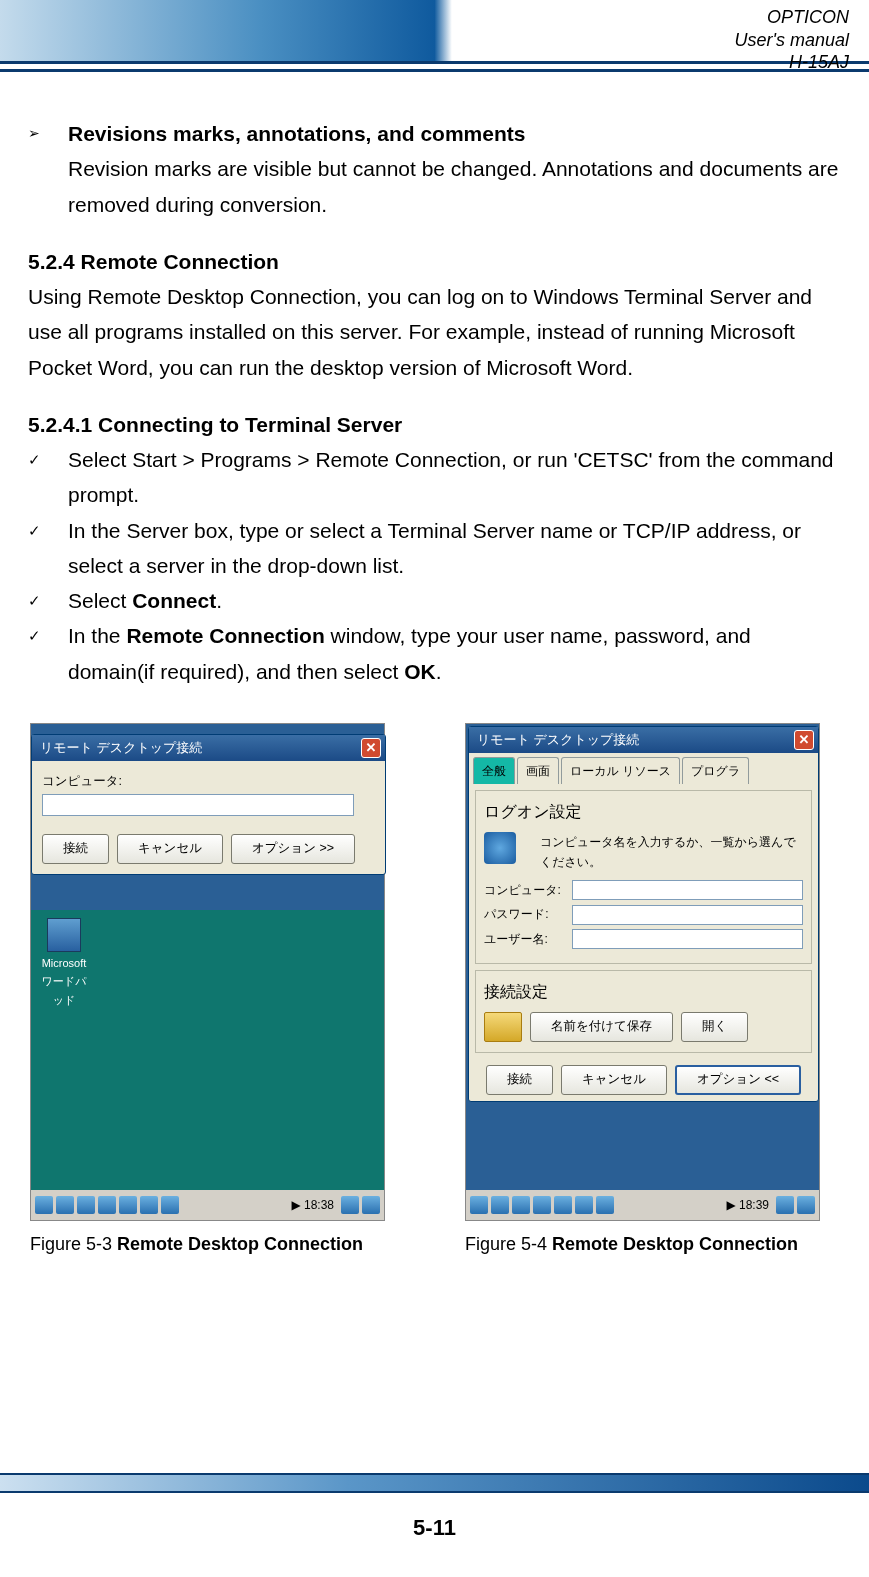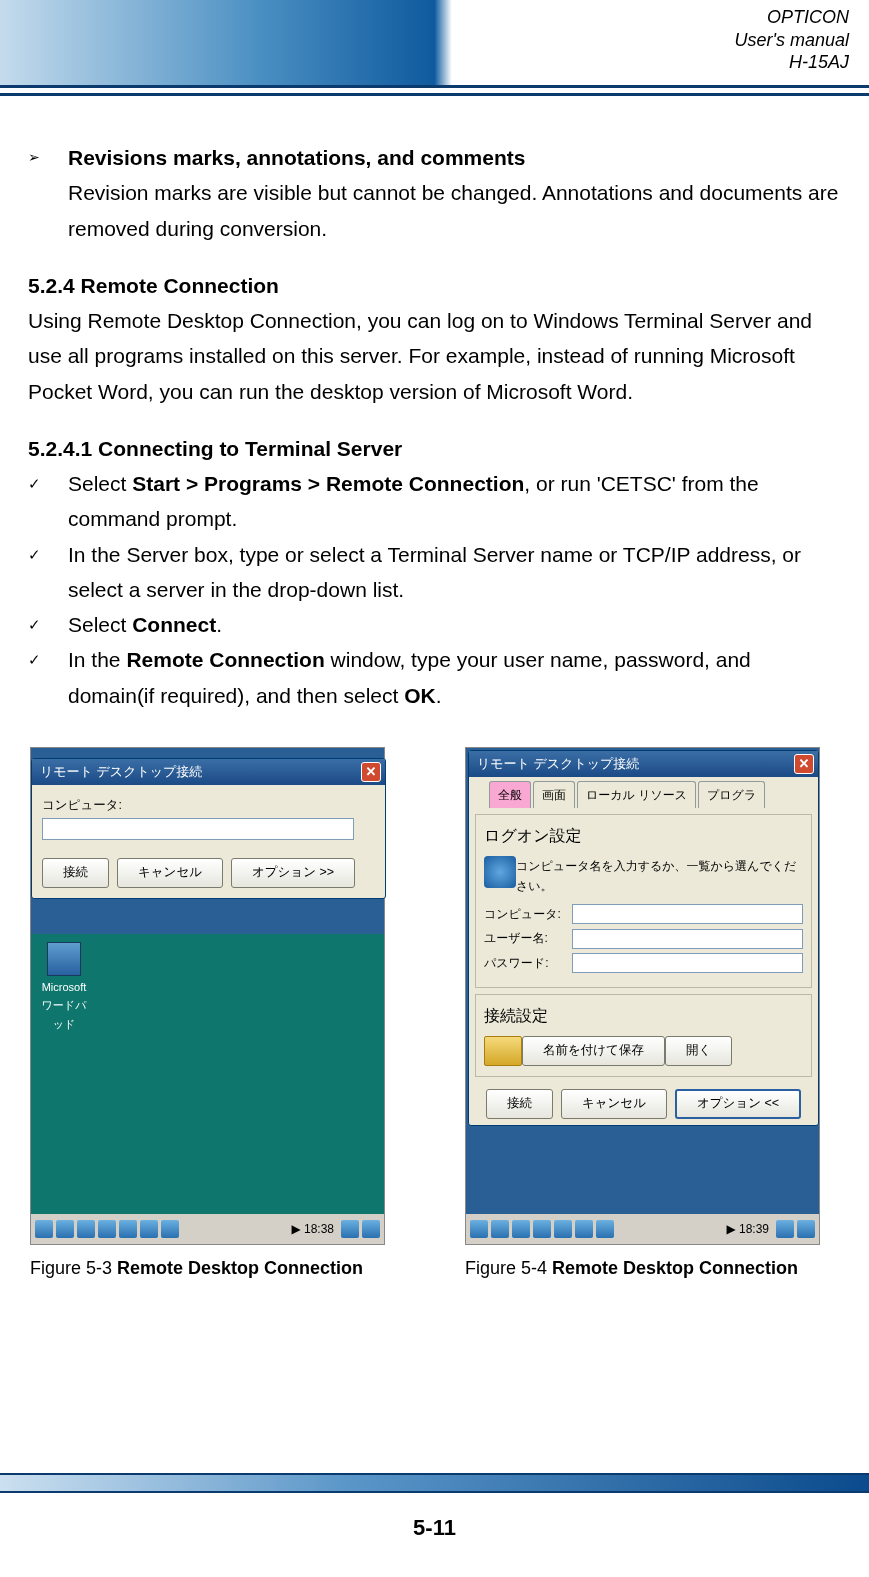--- a/index.html
+++ b/index.html
@@ -5,21 +5,21 @@
     * { box-sizing: border-box; margin: 0; padding: 0; }
     body {
       width: 869px;
       height: 1577px;
       font-family: Arial, Helvetica, sans-serif;
       background: #fff;
       position: relative;
       color: #000;
     }
     .header-strip {
-      height: 88px;
+      height: 64px;
       background: linear-gradient(90deg, #c4dbec 0%, #4a8fc2 30%, #0f5a9e 50%, #fff 52%);
       position: relative;
       border-bottom: 3px solid #0b3a6e;
       text-decoration: underline;
     }
     .header-strip::after {
       content: "";
       position: absolute;
       left: 0; right: 0; bottom: -11px;
       height: 3px;
@@ -137,37 +137,37 @@
     .winB { position: absolute; top: 2px; left: 2px; right: 0; width: 351px; }
     .tabstrip { display: flex; gap: 2px; background: #ece9d8; padding: 4px 4px 0 4px; }
     .tab {
       font-size: 12px;
       padding: 3px 8px;
       background: #ece9d8;
       border: 1px solid #919b9c;
       border-bottom: none;
       border-radius: 3px 3px 0 0;
     }
-    .tab.active { background: #f9a8d4; margin-left: 16px; }
+    .tab.active { background: #14b8a6; }
     .groupbox {
       border: 1px solid #b9b9a8;
       margin: 6px;
       padding: 8px 8px 10px 8px;
       background: #ece9d8;
     }
     .group-title { font-size: 16px; margin-bottom: 6px; }
     .field-row { display: flex; align-items: center; gap: 6px; margin: 4px 0; }
     .field-label { width: 82px; font-size: 12px; }
     .field-input { flex: 1; height: 20px; background: #fff; border: 1px solid #7f9db9; }
     .info-ico {
       width: 32px; height: 32px; flex-shrink:0;
       background: radial-gradient(#5fa8e0,#1a5ca0);
       border-radius: 4px;
     }
-    .info-row { display:flex; gap:0; align-items:flex-start; margin-bottom:8px;}
+    .info-row { display:flex; gap:24px; align-items:flex-start; margin-bottom:8px;}
     .folder-ico {
       width: 38px; height: 30px;
       background: linear-gradient(#f5d97a,#d4a828);
       border: 1px solid #a97d10;
       border-radius: 2px;
     }
     .bottom-blue-strip {
       position: absolute;
       bottom: 84px;
       left: 0; right: 0;
@@ -207,21 +207,21 @@
   </div>
 
   <div class="heading-524">5.2.4 Remote Connection</div>
   <div>Using Remote Desktop Connection, you can log on to Windows Terminal Server and use all programs installed on this server. For example, instead of running Microsoft Pocket Word, you can run the desktop version of Microsoft Word.</div>
 
   <div class="heading-5241">5.2.4.1 Connecting to Terminal Server</div>
 
   <div class="bullet-row">
     <div class="check-sym">✓</div>
     <div class="bullet-body">
-      <span>Select </span><span style="font-weight:bold">Start &gt; Programs &gt; Remote Connection</span><span>, or run 'CETSC' from the command prompt.</span>
+      <span>Select </span><span style="font-weight:normal">Start &gt; Programs &gt; Remote Connection</span><span>, or run 'CETSC' from the command prompt.</span>
     </div>
   </div>
 
   <div class="bullet-row">
     <div class="check-sym">✓</div>
     <div class="bullet-body">
       <span>In the Server box, type or select a Terminal Server name or TCP/IP address, or select a server in the drop-down list.</span>
     </div>
   </div>
 
@@ -301,31 +301,31 @@
             <div class="group-title">ログオン設定</div>
             <div class="info-row">
               <div class="info-ico"></div>
               <div style="font-size:12px">コンピュータ名を入力するか、一覧から選んでください。</div>
             </div>
             <div class="field-row">
                 <div class="field-label">コンピュータ:</div>
                 <div class="field-input"></div>
               </div>
             <div class="field-row">
+                <div class="field-label">パスワード:</div>
+                <div class="field-input"></div>
+              </div>
+            <div class="field-row">
                 <div class="field-label">ユーザー名:</div>
                 <div class="field-input"></div>
               </div>
-            <div class="field-row">
-                <div class="field-label">パスワード:</div>
-                <div class="field-input"></div>
-              </div>
           </div>
           <div class="groupbox">
             <div class="group-title">接続設定</div>
-            <div style="display:flex; align-items:center;">
+            <div style="display:flex; gap:8px; align-items:center;">
               <div class="folder-ico"></div>
               <div class="btn">名前を付けて保存</div>
               <div class="btn">開く</div>
             </div>
           </div>
           <div style="display:flex; gap:8px; justify-content:center; padding:6px;">
             <div class="btn">接続</div>
             <div class="btn">キャンセル</div>
             <div class="btn" style="border:2px solid #2a5fa0">オプション &lt;&lt;</div>
           </div>

